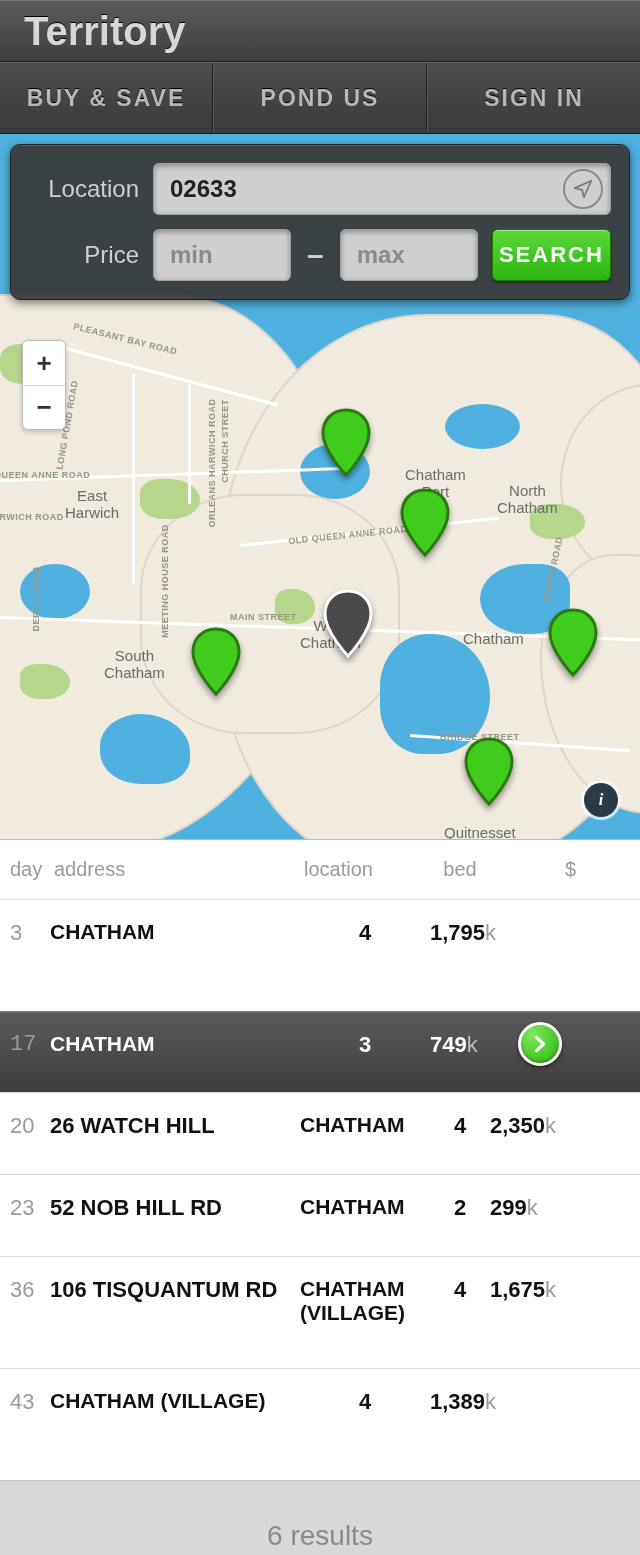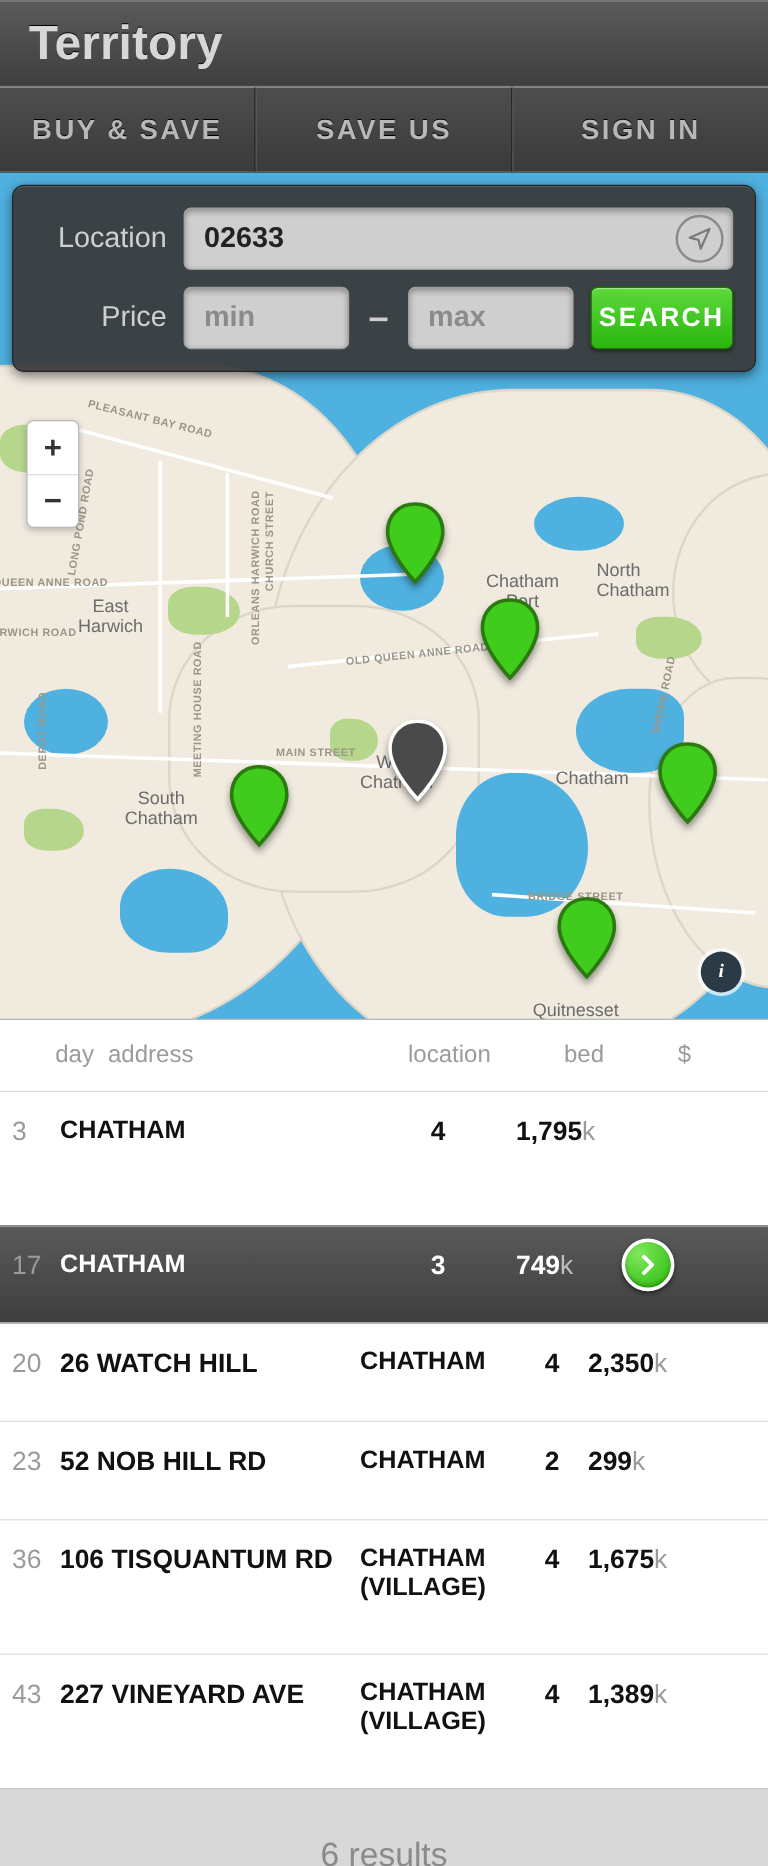--- a/index.html
+++ b/index.html
@@ -3,21 +3,21 @@
 <meta charset="utf-8">
 <style>
   * { box-sizing: border-box; margin: 0; padding: 0; }
   html, body { width: 640px; font-family: "Helvetica Neue", Arial, sans-serif; background:#fff; }
 
   
   .header {
     background: linear-gradient(#5a5a5a,#3f3f3f);
     border-top: 1px solid #777;
     border-bottom: 1px solid #222;
-    height: 72px;
+    height: 62px;
     display:flex; align-items:center;
     padding: 16px 24px;
     text-align: right;
   }
   .header-title {
     color:#d7d7d7;
     font-size: 40px;
     font-weight: 800;
     letter-spacing: 0px;
     text-shadow: 0 -1px 0 #000;
@@ -159,21 +159,21 @@
   
   .results {
     width:100%;
   }
   .results-head {
     display:grid;
     grid-template-columns: 50px 250px 130px 60px 100px 50px;
     padding: 18px 0;
     color:#9b9b9b; font-size:20px;
   }
-  .results-head > div { padding: 0 4px; margin-left: 36px; }
+  .results-head > div { padding: 0 4px; }
   .dollar-head { text-align: right; padding-right: 14px !important; }
   .row {
     display:grid;
     grid-template-columns: 50px 250px 130px 60px 100px 50px;
     align-items:flex-start;
     height: 82px;
     border-top:1px solid #ddd;
     padding-top: 20px;
     cursor:pointer;
   }
@@ -186,21 +186,21 @@
   .row .price .k { color:#9b9b9b; font-weight:400; }
   .row .go { display:flex; align-items:center; justify-content:center; }
 
   .row.selected {
     background: linear-gradient(#5a5a5a, #3e3e3e);
     border-top: 1px solid #777;
     border-bottom: 1px solid #222;
     box-shadow: inset 0 1px 0 rgba(255,255,255,0.1);
     margin-bottom: -1px;
   }
-  .row.selected .day { color:#9a9a9a; }
+  .row.selected .day { color:#9a9a9a;font-family:Liberation Mono, monospace; }
   .row.selected .addr,
   .row.selected .loc,
   .row.selected .bed,
   .row.selected .price { color:#fff; }
   .row.selected .price .k { color:#bdbdbd; }
 
   .go-btn {
     width:44px; height:44px; border-radius:50%;
     background: radial-gradient(circle at 30% 25%, #7fe85a, #28b80d);
     border:3px solid #fff;
@@ -220,21 +220,21 @@
 </style>
 </head>
 <body>
 
 <div class="header">
   <div class="header-title">Territory</div>
 </div>
 
 <div class="navbar">
   <div class="nav-item">BUY &amp; SAVE</div>
-  <div class="nav-item">SAVE US</div>
+  <div class="nav-item">POND US</div>
   <div class="nav-item">SIGN IN</div>
 </div>
 
 <div class="map-wrap">
 
   <div class="land" style="left:-80px; top:160px; width:420px; height:560px; border-radius: 20% 40% 60% 10%;"></div>
   <div class="land" style="left:220px; top:180px; width:460px; height:560px; border-radius: 45% 30% 50% 40%;"></div>
   <div class="land" style="left:140px; top:360px; width:260px; height:240px; border-radius: 40%;"></div>
   <div class="land" style="left:560px; top:250px; width:180px; height:200px; border-radius: 50% 10% 50% 50%;"></div>
   <div class="land" style="left:540px; top:420px; width:180px; height:260px; border-radius: 40% 50% 40% 60%;"></div>
@@ -271,21 +271,21 @@
   <div class="road-label" style="left:400px; top:370px; transform:rotate(70deg);">CROW</div>
   <div class="road-label" style="left:520px; top:430px; transform:rotate(-78deg);">SHORE ROAD</div>
   <div class="road-label" style="left:440px; top:598px;">BRIDGE STREET</div>
   <div class="road-label" style="left:22px; top:286px; transform:rotate(-80deg);">LONG POND ROAD</div>
   <div class="road-label" style="left:-24px; top:378px;">S HARWICH ROAD</div>
 
   <div class="town-label" style="left:65px; top:353px; white-space:pre; text-align:center;">East
 Harwich</div>
   <div class="town-label" style="left:405px; top:332px; white-space:pre; text-align:center;">Chatham
 Port</div>
-  <div class="town-label" style="left:497px; top:323px; white-space:pre; text-align:left;">North
+  <div class="town-label" style="left:497px; top:348px; white-space:pre; text-align:center;">North
 Chatham</div>
   <div class="town-label" style="left:300px; top:483px; white-space:pre; text-align:center;">West
 Chatham</div>
   <div class="town-label" style="left:104px; top:513px; white-space:pre; text-align:center;">South
 Chatham</div>
   <div class="town-label" style="left:463px; top:496px;">Chatham</div>
   <div class="town-label" style="left:444px; top:690px;">Quitnesset</div>
 
   <div id="pins-host">
       <div class="pin" style="left: 346px; top: 345px;">
@@ -398,21 +398,20 @@
       <div class="row tall">
     <div class="day">36</div>
     <div class="addr">106 TISQUANTUM RD</div>
     <div class="loc">CHATHAM (VILLAGE)</div>
     <div class="bed">4</div>
     <div class="price">1,675<span class="k">k</span></div>
     <div class="go"></div>
       </div>
       <div class="row tall">
     <div class="day">43</div>
-    <div class="addr">227 VINEYARD AVE</div>
     <div class="loc">CHATHAM (VILLAGE)</div>
     <div class="bed">4</div>
     <div class="price">1,389<span class="k">k</span></div>
     <div class="go"></div>
       </div>
     </div>
 </div>
 
 <div class="footer">
   <span>6 results</span>

